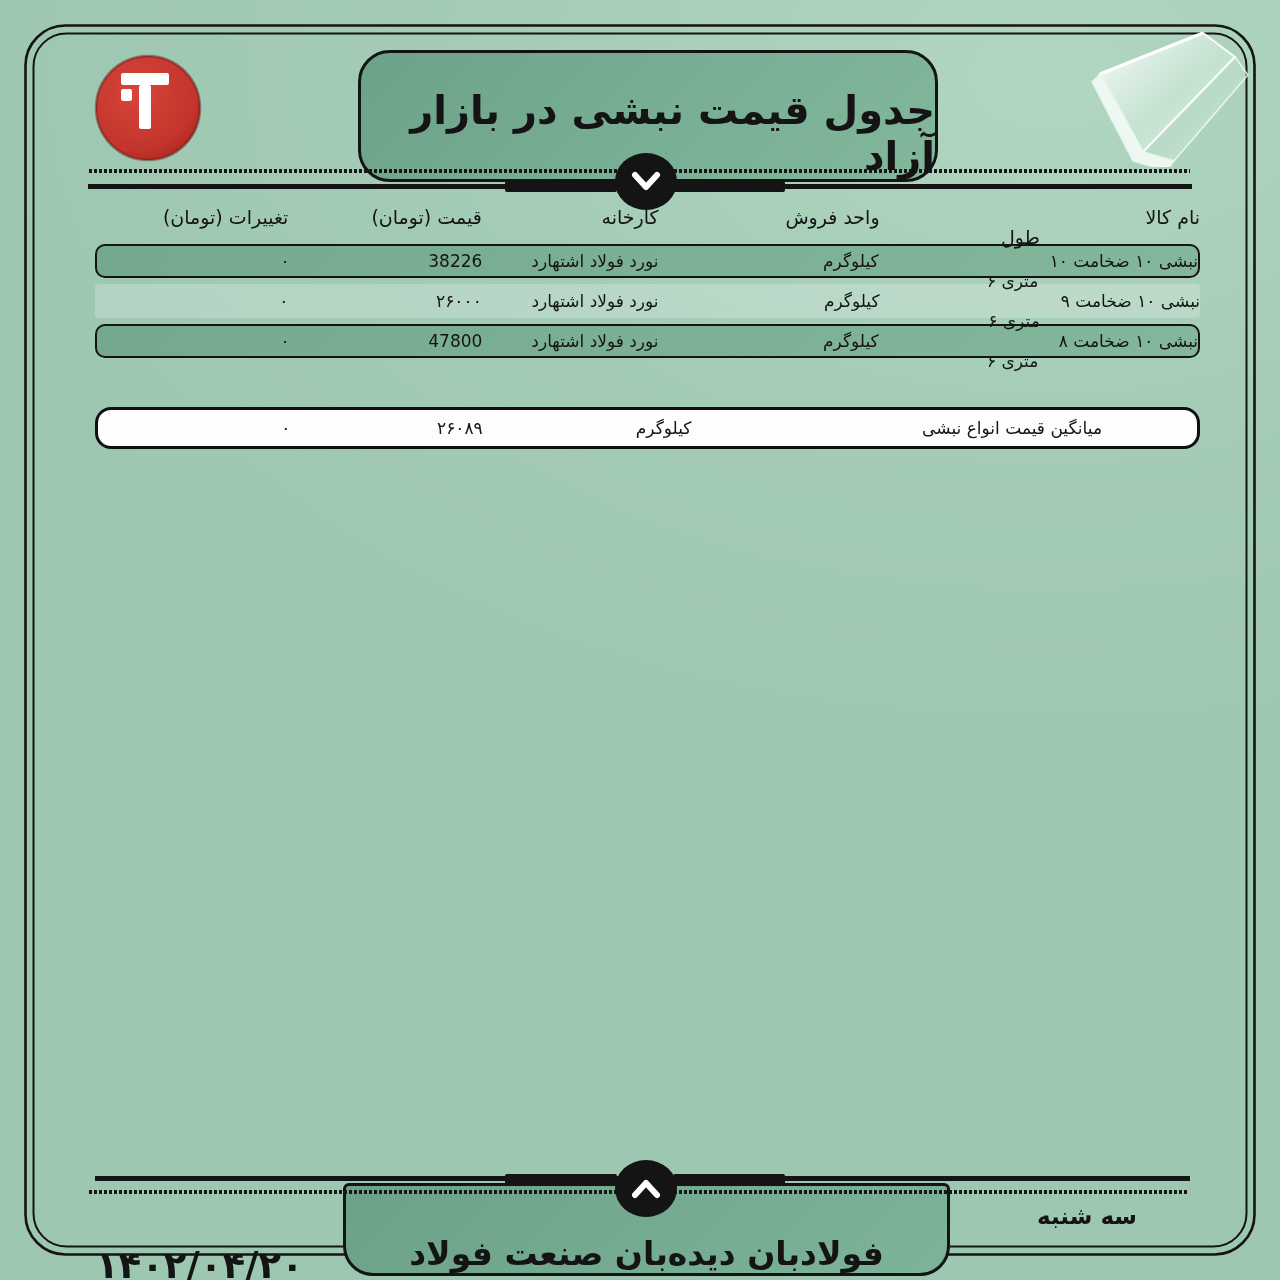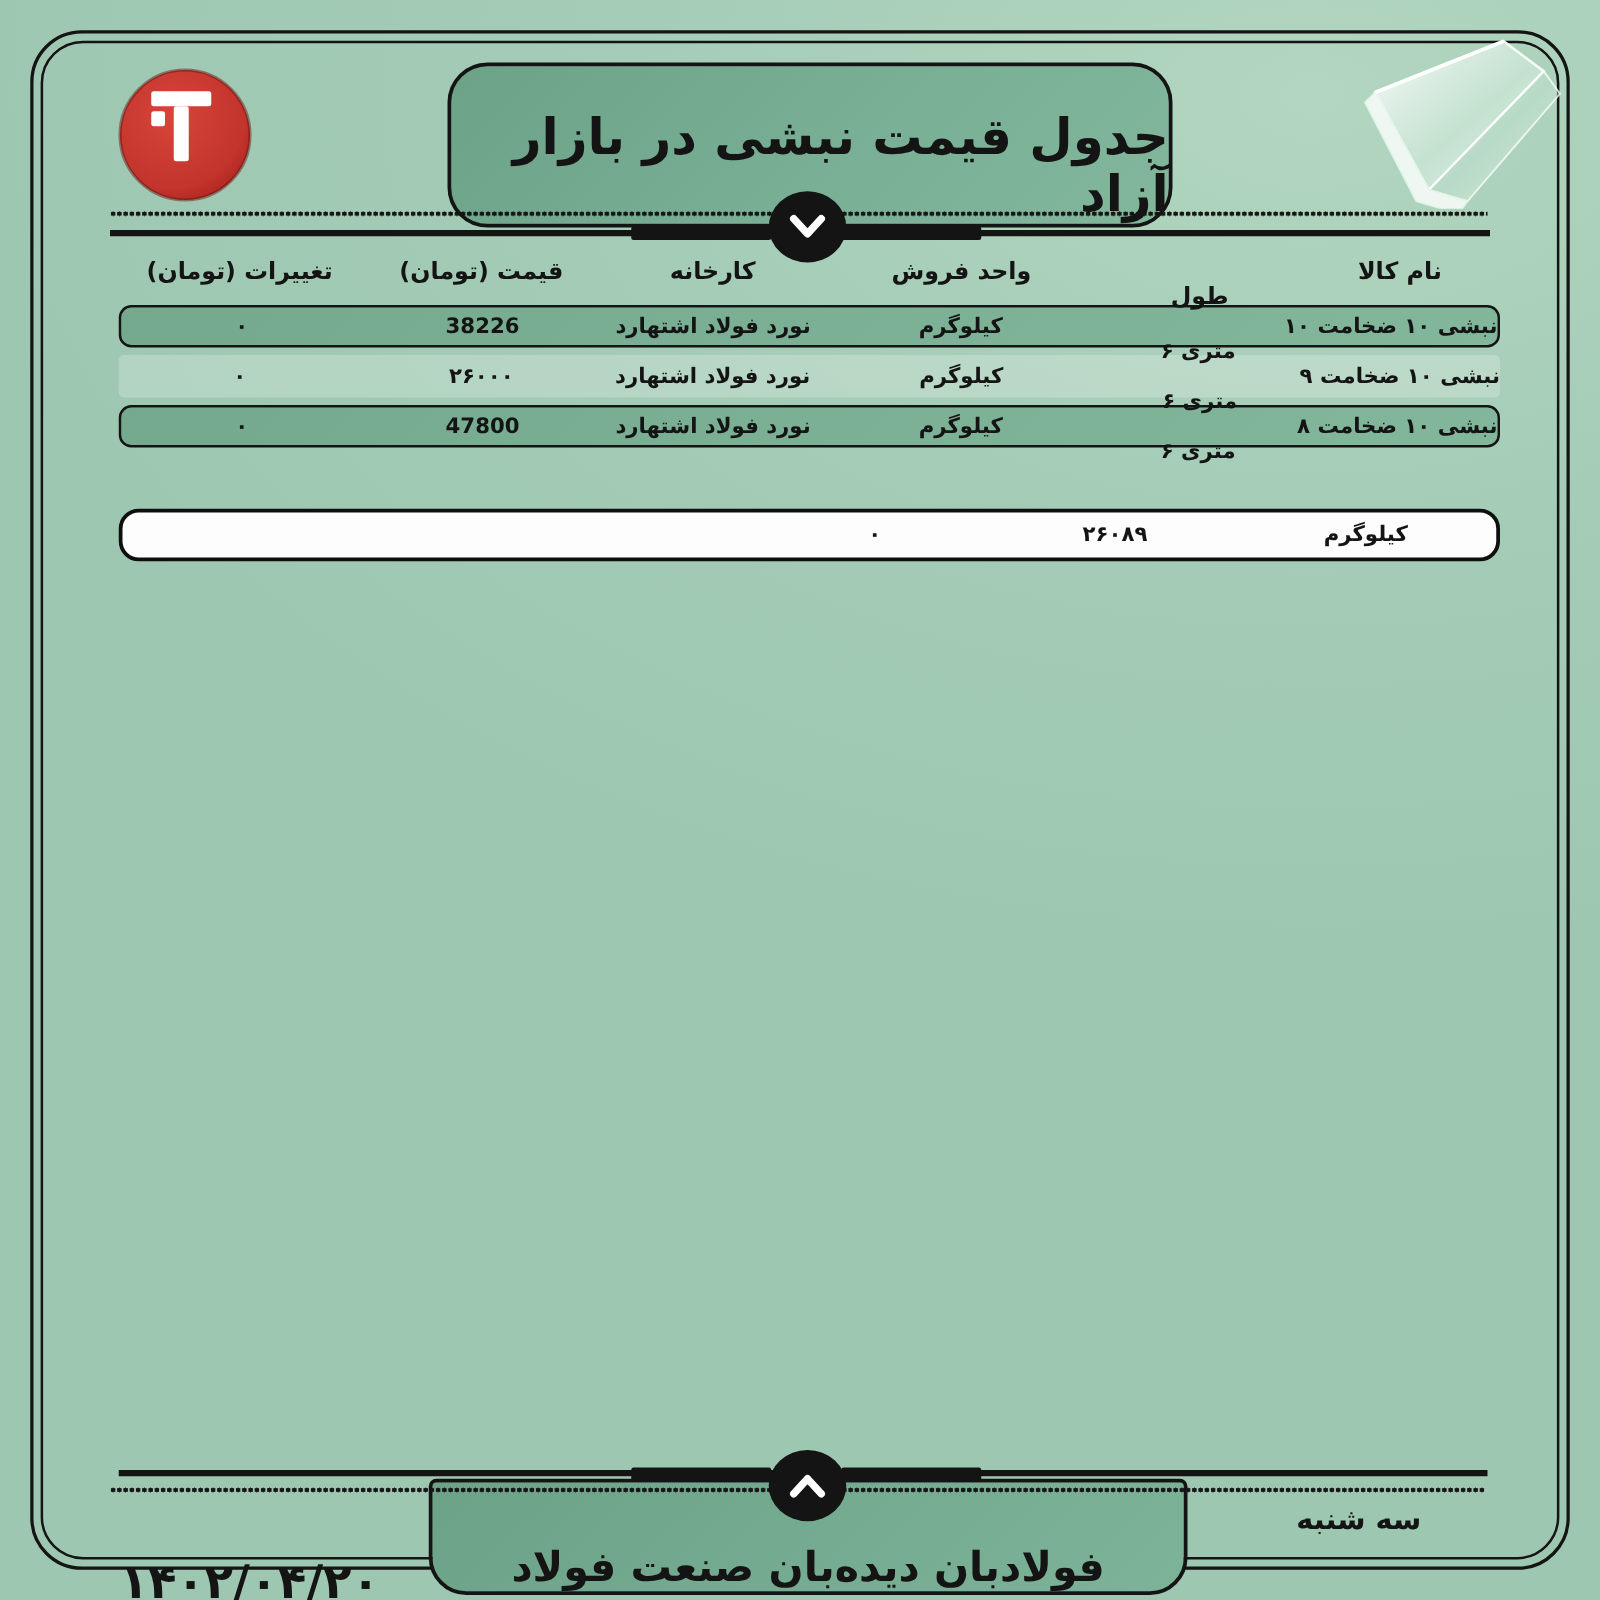--- a/index.html
+++ b/index.html
@@ -37,21 +37,21 @@
   .circle {
     width:62px; height:57px; border-radius:50%; background:#141414; z-index:8;
     display:flex; align-items:center; justify-content:center;
   }
 
   
   .table { left:95px; top:199px; width:1105px; z-index:2; }
   .trow { display:flex; align-items:center; height:34px; box-sizing:border-box; }
   .thead { height:36px; margin-bottom:9px; font-weight:bold; font-size:19px; }
   .trow + .trow { margin-top:6px; }
-  .cell { text-align:center; font-size:17px; font-weight:bold; white-space:nowrap; }
+  .cell { text-align:right; font-size:17px; font-weight:normal; white-space:nowrap; }
   .thead .cell { font-size:19px; }
   .c-name   { width:14.5%; }
   .c-len    { width:14.5%;margin-top:40px; }
   .c-unit   { width:20%;   }
   .c-fac    { width:16%;   }
   .c-price  { width:17.5%; }
   .c-chg    { width:17.5%; }
   .row-hl {
     background:linear-gradient(135deg,#74a98e 0%, #83b79c 100%);
     border:2.5px solid #141414; border-radius:10px;
@@ -174,20 +174,21 @@
       <div class="cell c-name">نبشی ۱۰ ضخامت ۸</div>
       <div class="cell c-len">متری ۶</div>
       <div class="cell c-unit">کیلوگرم</div>
       <div class="cell c-fac">نورد فولاد اشتهارد</div>
       <div class="cell c-price">47800</div>
       <div class="cell c-chg">۰</div>
     </div>
   </div>
 
   <div class="abs avg-row">
+    <div class="cell avg-label">میانگین قیمت انواع نبشی</div>
     <div class="cell avg-unit">کیلوگرم</div>
     <div class="cell avg-price">۲۶۰۸۹</div>
     <div class="cell avg-chg">۰</div>
   </div>
 
   <div class="abs solid" style="left:95px; width:1095px; top:1176px;"></div>
   <div class="abs seg" style="left:505px; width:112px; top:1174px;"></div>
   <div class="abs seg" style="left:673px; width:112px; top:1174px;"></div>
   <div class="abs dotted" style="left:88px; width:1100px; top:1189px;"></div>
   <div class="abs circle" style="left:615px; top:1160px;">

